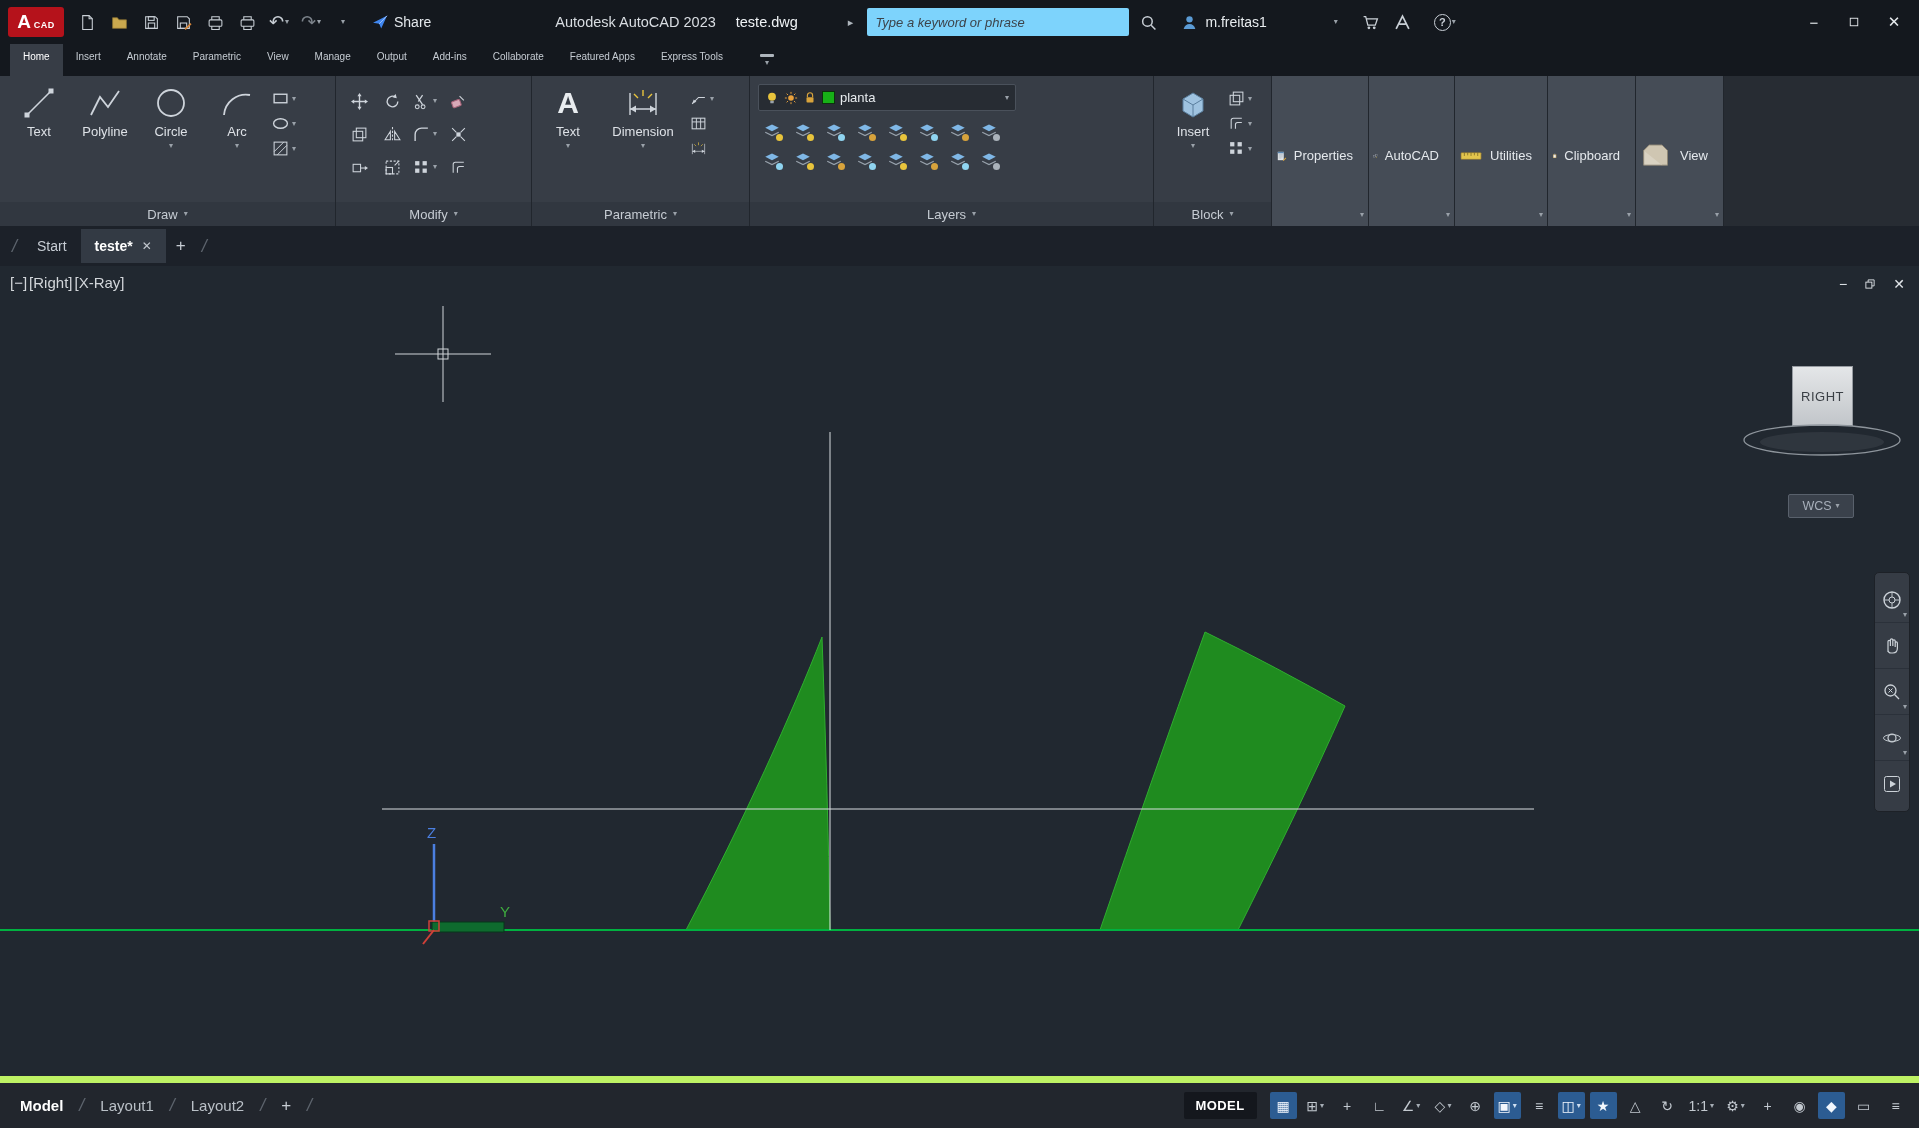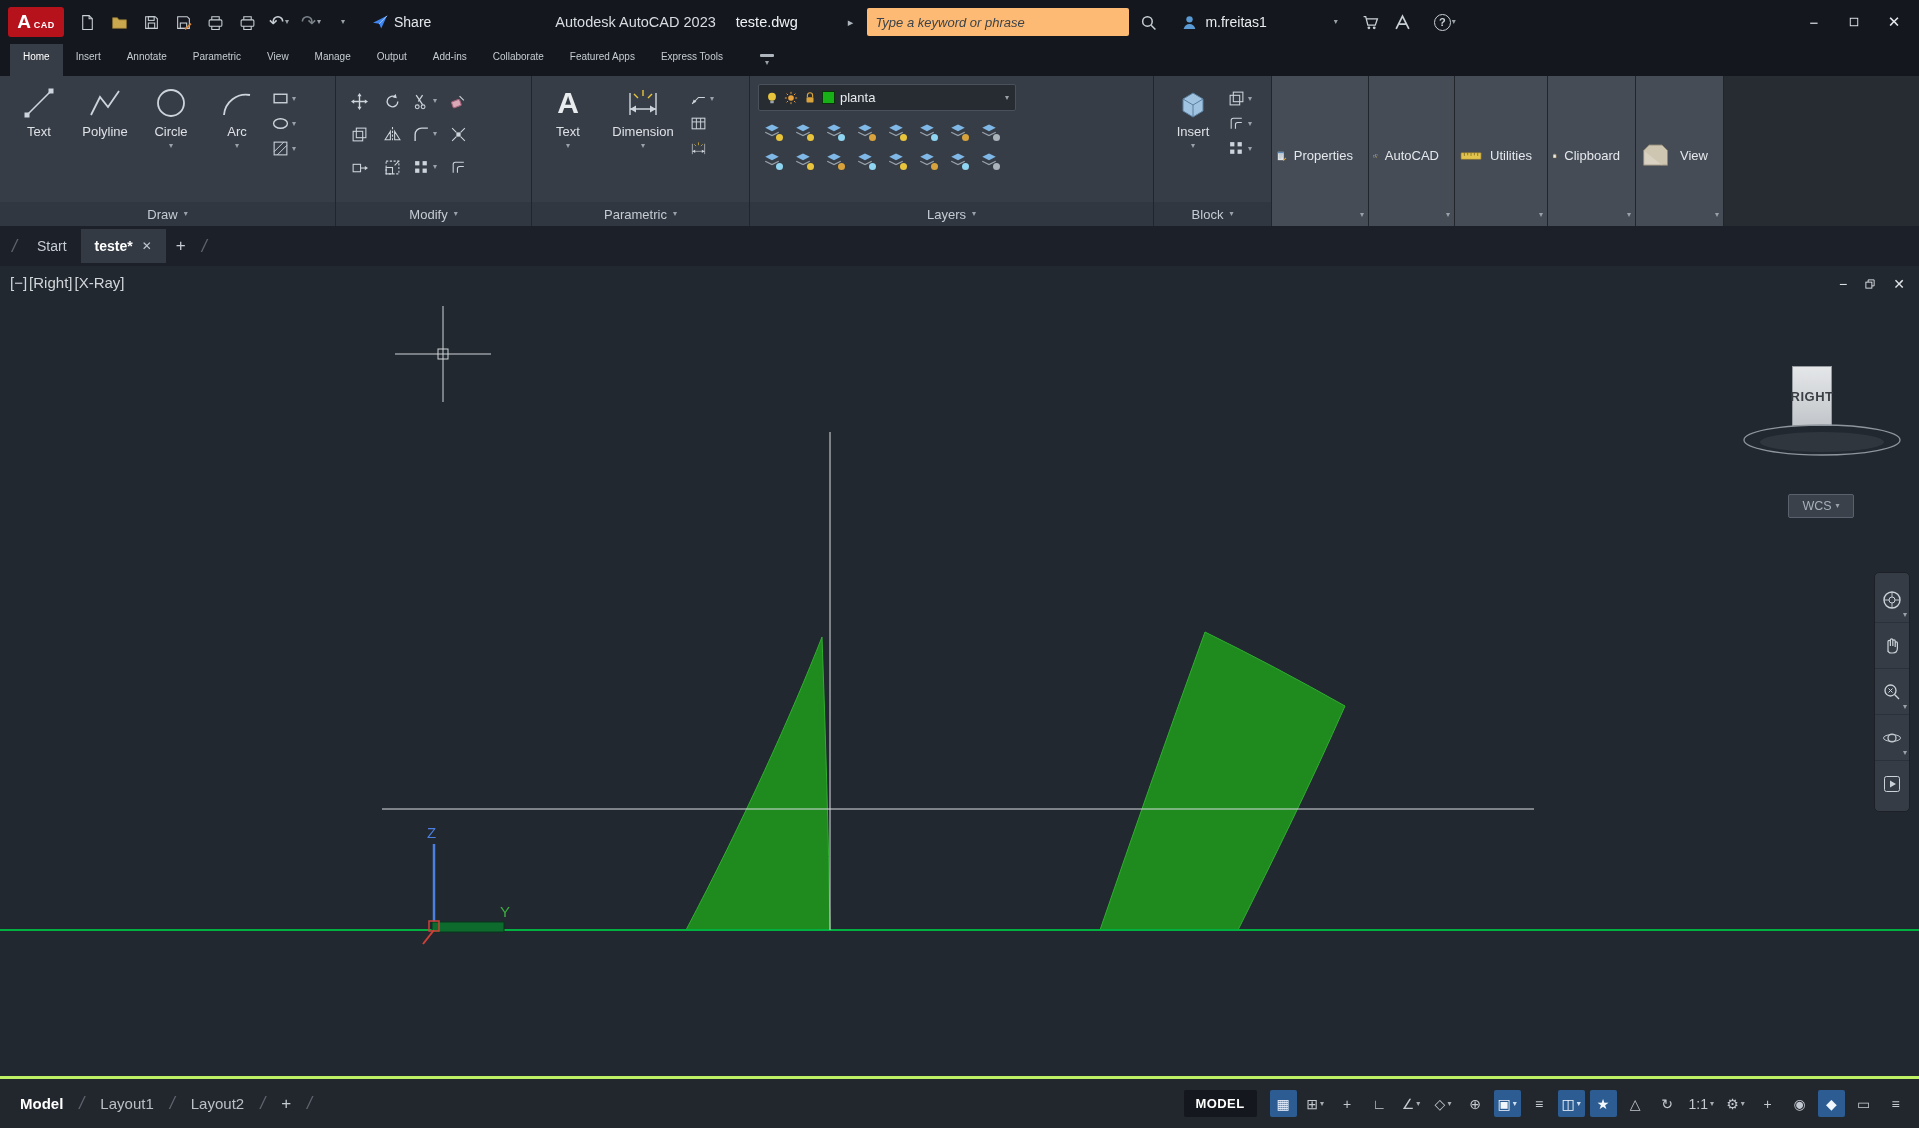--- a/index.html
+++ b/index.html
@@ -15,21 +15,21 @@
 .logo .lc{font-size:9px;font-weight:bold;line-height:26px;letter-spacing:.5px}
 .tbi{width:26px;height:26px;display:flex;align-items:center;justify-content:center;color:#c9cfd6;gap:1px}
 .tbi svg{width:17px;height:17px}
 .tbi.glyph{font-size:18px}
 .tbi.dim{color:#7b828a}
 .share-btn{display:flex;align-items:center;gap:6px;color:#e4e8ec;margin-left:10px}
 .share-btn svg{width:16px;height:16px}
 .tb-title{margin-left:118px;display:flex;gap:20px;white-space:nowrap;color:#d9dde2;font-size:14.5px}
 .tb-title .doc{color:#f0f3f6}
 .tb-exp{margin-left:44px;color:#aeb5bc;font-size:11px}
-.searchbox{width:262px;height:28px;background:#fdba74;border-radius:2px;margin-left:8px;display:flex;align-items:center;padding:0 8px}
+.searchbox{width:262px;height:28px;background:#7dd3fc;border-radius:2px;margin-left:8px;display:flex;align-items:center;padding:0 8px}
 .searchbox input{border:0;background:transparent;width:100%;font-size:13px;font-style:italic;color:#2e3338;outline:none}
 .searchbox input::placeholder{color:#3c434a}
 .tb-user{display:flex;align-items:center;gap:7px;margin-left:14px;color:#e8ecef}
 .tb-user svg{width:17px;height:17px}
 .helpc{width:17px;height:17px;border:1.4px solid #c9cfd6;border-radius:50%;display:flex;align-items:center;justify-content:center;font-size:11px;font-weight:bold}
 .winctl{margin-left:auto;display:flex;align-items:center;gap:6px}
 .winbtn{width:34px;height:30px;display:flex;align-items:center;justify-content:center;color:#e8ecef;font-size:15px}
 .winbtn svg{width:12px;height:12px}
 
 
@@ -76,31 +76,31 @@
 .ftab.on{background:#333a44;color:#fff;font-weight:bold}
 .ftab .x{font-size:12px;color:#c3c8cf;font-weight:normal}
 .fplus{font-size:17px;color:#c6ccd3;padding:0 10px}
 
 
 .canvas{position:relative;flex:1;background:#212830;overflow:hidden}
 .geom{position:absolute;inset:0;width:100%;height:100%}
 .vp-label{position:absolute;left:10px;top:8px;display:flex;gap:2px;font-size:15px;color:#d2d6da}
 .vp-winctl{position:absolute;right:14px;top:10px;display:flex;gap:17px;align-items:center;color:#e2e6ea;font-size:14px}
 .vp-winctl svg{width:12px;height:12px}
-.vc-face{position:absolute;left:1792px;top:100px;width:40px;height:60px;background:linear-gradient(180deg,#e4e6e8,#c2c6ca);border:1px solid #969ba1;color:#3a3f45;font-weight:bold;font-size:13px;display:flex;align-items:center;justify-content:center;letter-spacing:.5px}
+.vc-face{position:absolute;left:1792px;top:100px;width:61px;height:60px;background:linear-gradient(180deg,#e4e6e8,#c2c6ca);border:1px solid #969ba1;color:#3a3f45;font-weight:normal;font-size:13px;display:flex;align-items:center;justify-content:center;letter-spacing:.5px}
 .vc-ring{position:absolute;left:1740px;top:148px;width:164px;height:52px}
 .wcs-tag{position:absolute;left:1788px;top:228px;width:66px;height:24px;background:#3a414b;border:1px solid #59616c;border-radius:2px;display:flex;align-items:center;justify-content:center;gap:4px;color:#a7afba;font-size:12.5px}
 .navbar{position:absolute;right:9px;top:306px;width:36px;background:rgba(56,62,71,.93);border:1px solid #1d2127;border-radius:5px;display:flex;flex-direction:column;align-items:center;padding:4px 0}
 .navcell{width:100%;height:46px;display:flex;align-items:center;justify-content:center;color:#ccd2d8;position:relative;border-bottom:1px solid #2b313a}
 .navcell:last-child{border-bottom:0}
 .navcell svg{width:20px;height:20px}
 .navcell .caret{position:absolute;right:2px;bottom:3px}
 
 
-.statusbar{height:52px;background:#22262d;border-top:3px solid #bef264;display:flex;align-items:center;padding:0 10px;flex:none;font-size:15px}
+.statusbar{height:52px;background:#22262d;border-top:7px solid #bef264;display:flex;align-items:center;padding:0 10px;flex:none;font-size:15px}
 .mtab{padding:0 10px;color:#bac0c7}
 .mtab.on{color:#fff;font-weight:bold}
 .sb-right{margin-left:auto;display:flex;align-items:center;gap:5px}
 .modelbtn{background:#14171d;color:#fff;font-weight:bold;font-size:13px;letter-spacing:.4px;padding:6px 12px;border-radius:2px;margin-right:8px}
 .sic{min-width:27px;height:27px;border-radius:2px;display:flex;align-items:center;justify-content:center;gap:2px;color:#c3c9d0;font-size:14px;padding:0 3px}
 .sic.on{background:#2c5c92;color:#f2f7fd}
 .sic .cv{display:none;font-size:8px;color:#a5acb4}
 .sic.hc .cv{display:inline}
 .sic.on .cv{color:#cfe0f2}
 </style>

